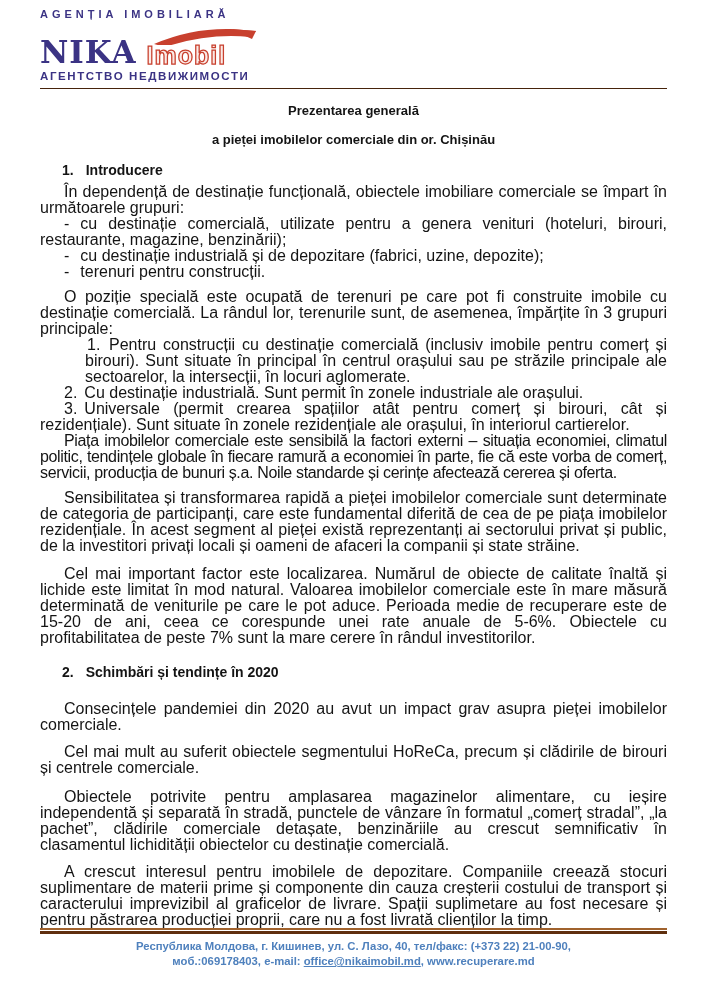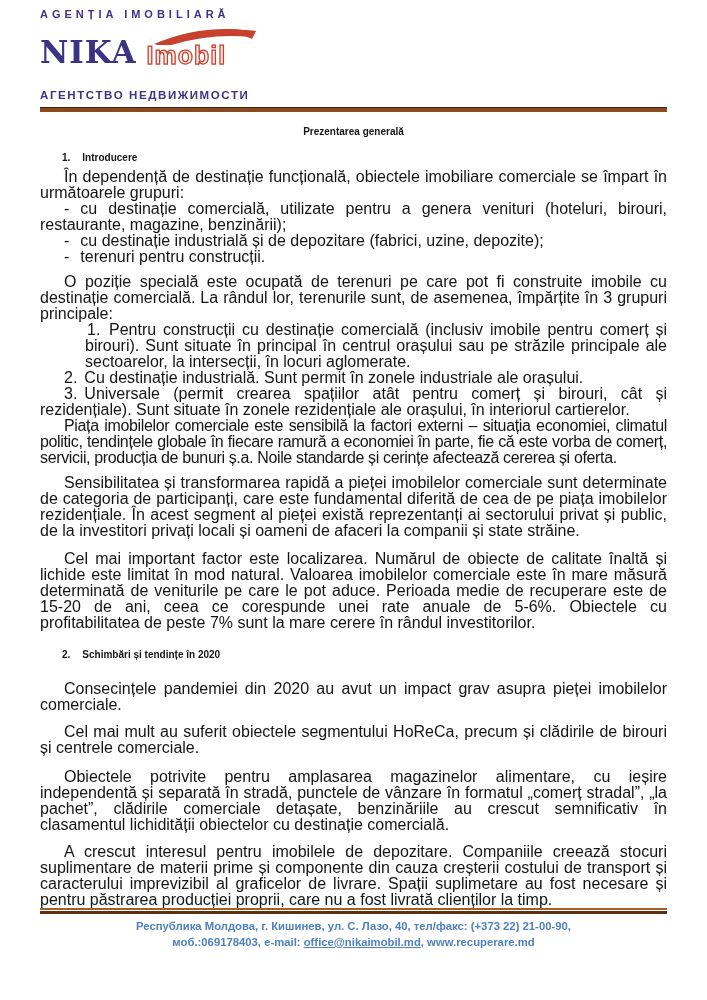--- a/index.html
+++ b/index.html
@@ -12,29 +12,29 @@
   .logo-top { color:#3b3384; font-size:11px; font-weight:bold; letter-spacing:4px; }
   .logo-row { display:flex; align-items:flex-end; margin-top:16px; }
   .logo-nika { font-family:"DejaVu Serif", serif; font-weight:bold; font-size:31px; line-height:32px;
                color:#3b3384; letter-spacing:1px; }
   .imobil-wrap { position:relative; margin-left:10px; }
   .swoosh { position:absolute; left:6px; top:-15px; width:110px; height:18px; }
   .logo-imobil { font-size:25px; line-height:26px; font-weight:bold; letter-spacing:1px; color:#c8402e; }
   @supports (-webkit-text-stroke: 1px black) {
     .logo-imobil { color:#fbeae6; -webkit-text-stroke:1.25px #c8402e; }
   }
-  .logo-bottom { color:#3b3384; font-weight:bold; font-size:11.5px; letter-spacing:1.6px; margin-top:21px; }
+  .logo-bottom { color:#3b3384; font-weight:bold; font-size:11.5px; letter-spacing:1.6px; margin-top:2px; }
 
   .rule-top { height:5px; background:#8a4a1e; border-top:1px solid #46230b; margin-top:5px; }
 
   
-  .title { text-align:center; font-weight:bold; font-size:10px; }
+  .title { text-align:center; font-weight:bold; font-size:13px; }
   .title1 { margin-top:14px; }
   .title2 { margin-top:14px; }
-  .h { font-weight:bold; font-size:10px; margin:15px 0 0 22px; }
+  .h { font-weight:bold; font-size:14px; margin:15px 0 0 22px; }
   .h .num { margin-right:12px; }
   .h2gap { margin-top:18px; }
 
   
   p.b { font-size:16px; line-height:16px; text-align:justify; margin:9px 0 0; text-indent:24px; }
   p.tight { margin-top:0; }
   p.small-gap { margin-top:6px; }
   .narrow { letter-spacing:-0.35px; }
   .dash { margin-right:11px; }
   .lnum { margin-right:7px; }
@@ -65,20 +65,21 @@
         </svg>
         <span class="logo-imobil">Imobil</span>
       </span>
     </div>
     <div class="logo-bottom">АГЕНТСТВО НЕДВИЖИМОСТИ</div>
   </div>
 
   <div class="rule-top"></div>
 
   <div class="title title1">Prezentarea generală</div>
+  <div class="title title2">a pieței imobilelor comerciale din or. Chișinău</div>
 
   <div class="h">
     <span class="num">1.</span><span>Introducere</span>
   </div>
 
   <p class="b small-gap">În dependență de destinație funcțională, obiectele imobiliare comerciale se împart în următoarele grupuri:</p>
 
   <div class="blk">
     <p class="b tight"><span class="dash">-</span><span>cu destinație comercială, utilizate pentru a genera venituri (hoteluri, birouri, restaurante, magazine, benzinării);</span></p>
     <p class="b tight"><span class="dash">-</span><span>cu destinație industrială și de depozitare (fabrici, uzine, depozite);</span></p>

